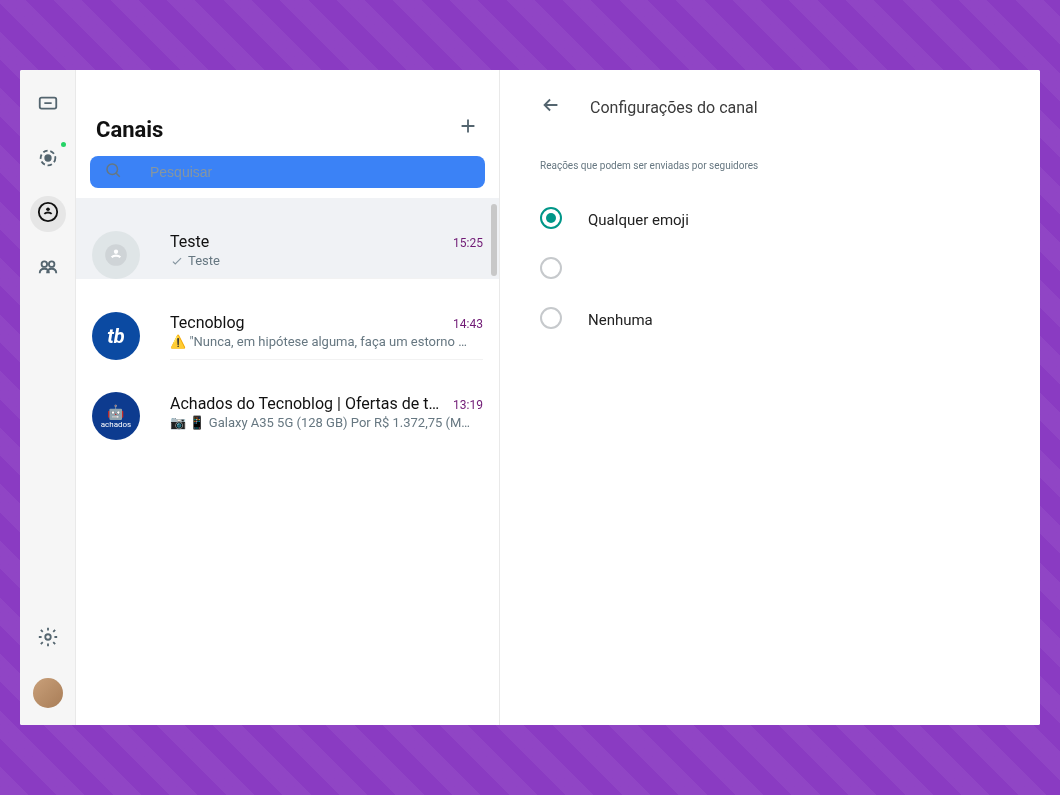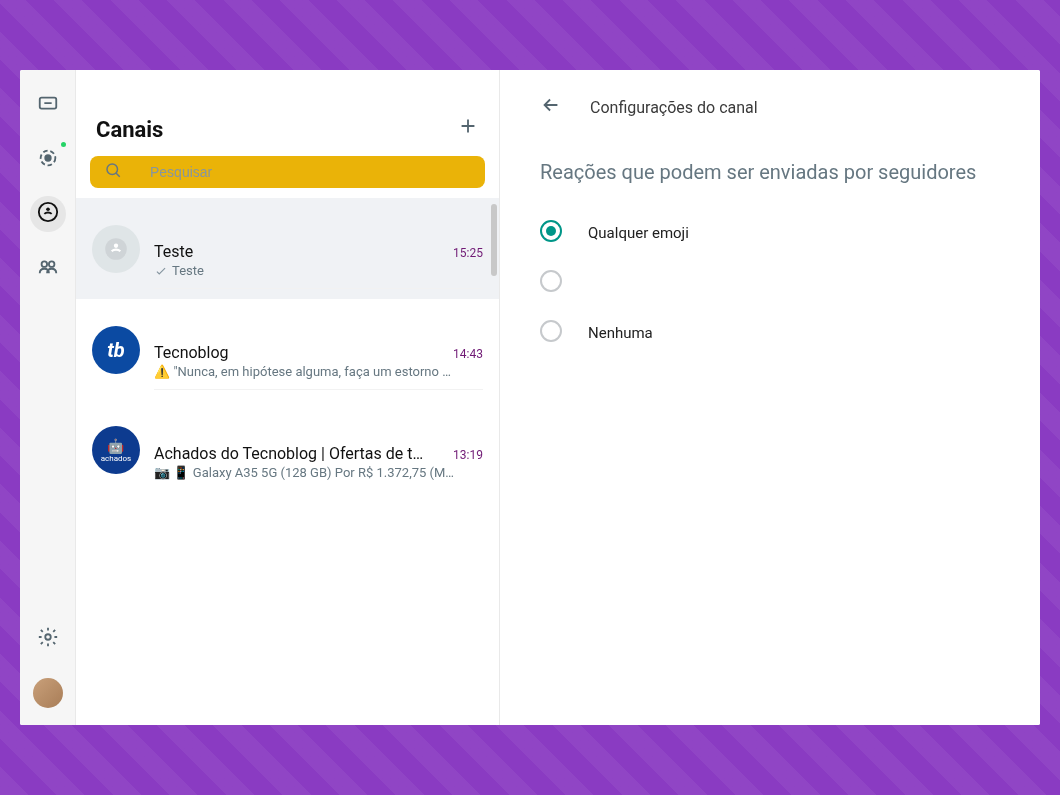--- a/index.html
+++ b/index.html
@@ -66,37 +66,37 @@
   .ch-header {
     display:flex; align-items:flex-end; justify-content:space-between;
     padding: 16px 20px 10px 20px;
     margin-top: 29px;
   }
   .ch-title { font-size:22px; font-weight:700; color:#111; }
   .ch-add { color:#54656f; cursor:pointer; font-size:22px; }
   .search-wrap { padding: 4px 14px 10px 14px; }
   .search {
     display:flex; align-items:center;
-    background:#eab308; border-radius:8px;
+    background:#3b82f6; border-radius:8px;
     height:20px; padding:16px 14px;
     color:#667781;
   }
   .search svg { width:18px; height:18px; }
   .search-input {
     border:none; background:transparent; outline:none;
     margin-left:28px; font-size:14px; color:#333;
     flex:1;
   }
   .search-input::placeholder { color:#8696a0; }
 
   .ch-listwrap { position:relative; flex:1; overflow:hidden; }
   .ch-list { overflow-y:auto; height:100%; }
   .ch-item {
-    display:flex; align-items:center; gap:14px;
-    padding:10px 16px; cursor:pointer;
+    display:flex; align-items:flex-end; gap:30px;
+    padding:0 16px; cursor:pointer;
   }
   .ch-item.selected { background:#f0f2f5; }
   .ch-item .avatar {
     width:48px; height:48px; border-radius:50%;
     flex-shrink:0;
   }
   .av-teste { background:#dfe5e7; display:flex; align-items:center; justify-content:center; color:#fff; }
   .av-tb { background:#0b4aa2; display:flex; align-items:center; justify-content:center; color:#ffffff; font-weight:700; font-size:20px; font-style:italic;}
   .av-ach { background:#0d3b8f; display:flex; flex-direction:column; align-items:center; justify-content:center; color:#fff; font-size:8px; }
   .av-ach .bot { font-size:14px; }
@@ -120,21 +120,21 @@
   .settings {
     flex:1; padding: 24px 40px;
     background:#fff;
   }
   .settings-header {
     display:flex; align-items:center; gap:28px;
     margin-bottom: 40px;
   }
   .back-btn { color:#54656f; cursor:pointer; }
   .settings-title { font-size:16px; color:#3b3b3b; }
-  .section-label { font-size:20px; color:#667781; margin-bottom:22px; }
+  .section-label { font-size:10px; color:#667781; margin-bottom:22px; }
   .radio-row {
     display:flex; align-items:flex-end; gap:26px;
     padding:14px 0; cursor:pointer;
   }
   .radio {
     width:22px; height:22px; border-radius:50%;
     border:2px solid #c6c9cc; position:relative; flex-shrink:0;
   }
   .radio.checked { border-color:#009688; }
   .radio.checked::after {

